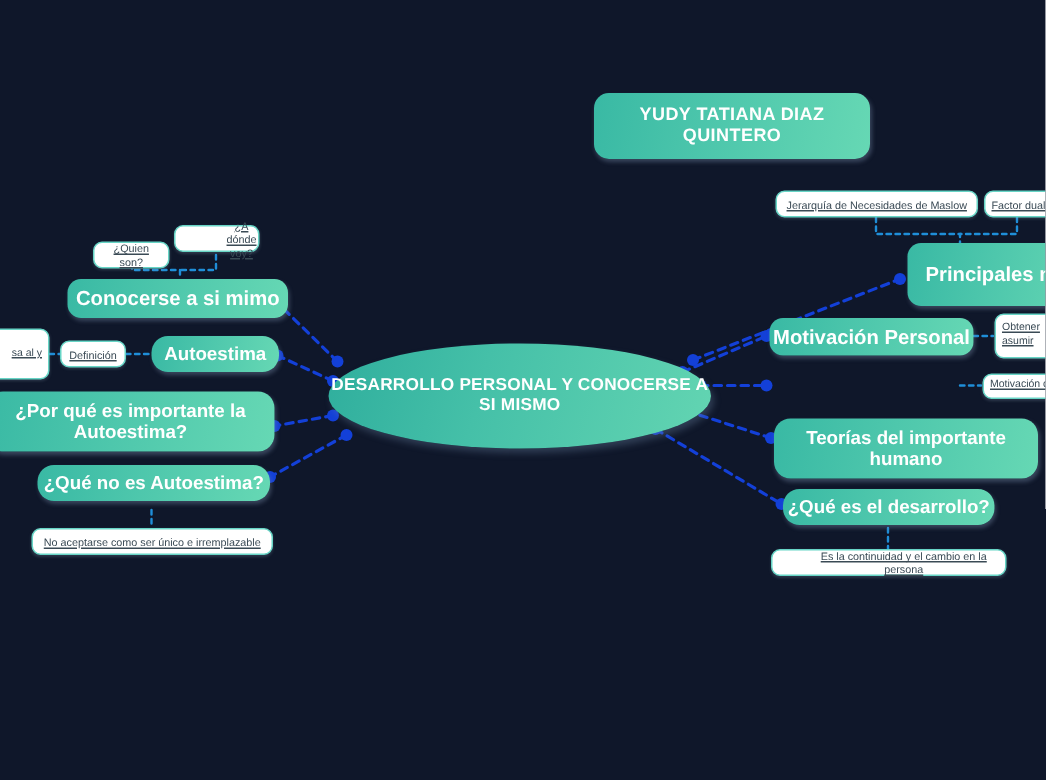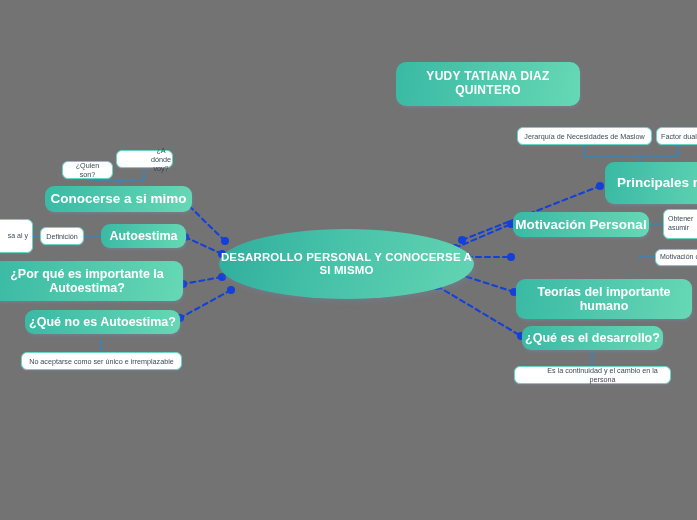--- a/index.html
+++ b/index.html
@@ -4,21 +4,21 @@
 <style>
   html, body {
     margin: 0;
     padding: 0;
     background: #ffffff;
   }
   #canvas {
     position: relative;
     width: 697px;
     height: 520px;
-    background: #737373;
+    background: #0f172a;
     overflow: hidden;
     font-family: "Liberation Sans", sans-serif;
   }
   #links {
     position: absolute;
     left: 0;
     top: 0;
     width: 697px;
     height: 520px;
     pointer-events: none;
@@ -44,37 +44,38 @@
     font-size: 11.5px;
     letter-spacing: 0.15px;
     box-shadow: 2px 3px 5px rgba(110,135,165,0.35);
   }
   .node.title {
     font-size: 12px;
     letter-spacing: 0.3px;
     border-radius: 10px;
   }
   .node.big { font-size: 13.5px; text-align: center; }
-  .node.mid { font-size: 12.5px; }
+  .node.mid { font-size: 12.5px; border-radius: 11px; }
   .leaf {
     position: absolute;
     box-sizing: border-box;
     display: flex;
     align-items: center;
     justify-content: center;
     text-align: center;
     background: #ffffff;
     border: 1.3px solid #67d5c6;
     border-radius: 6px;
     color: #3a4a55;
     font-size: 7.2px;
     line-height: 1.25;
     padding: 2px 4px;
     box-shadow: 0 1px 2px rgba(140,160,180,0.25);
     z-index: 3;
+    text-decoration: underline;
   }
   .leaf.tiny { font-size: 7px; }
 </style>
 </head>
 <body>
 
 <div id="canvas">
 
   <svg id="links" viewBox="0 0 697 520" xmlns="http://www.w3.org/2000/svg">
     <g stroke="#1340d8" stroke-width="2.1" fill="none" stroke-dasharray="5,4" stroke-linecap="round">

